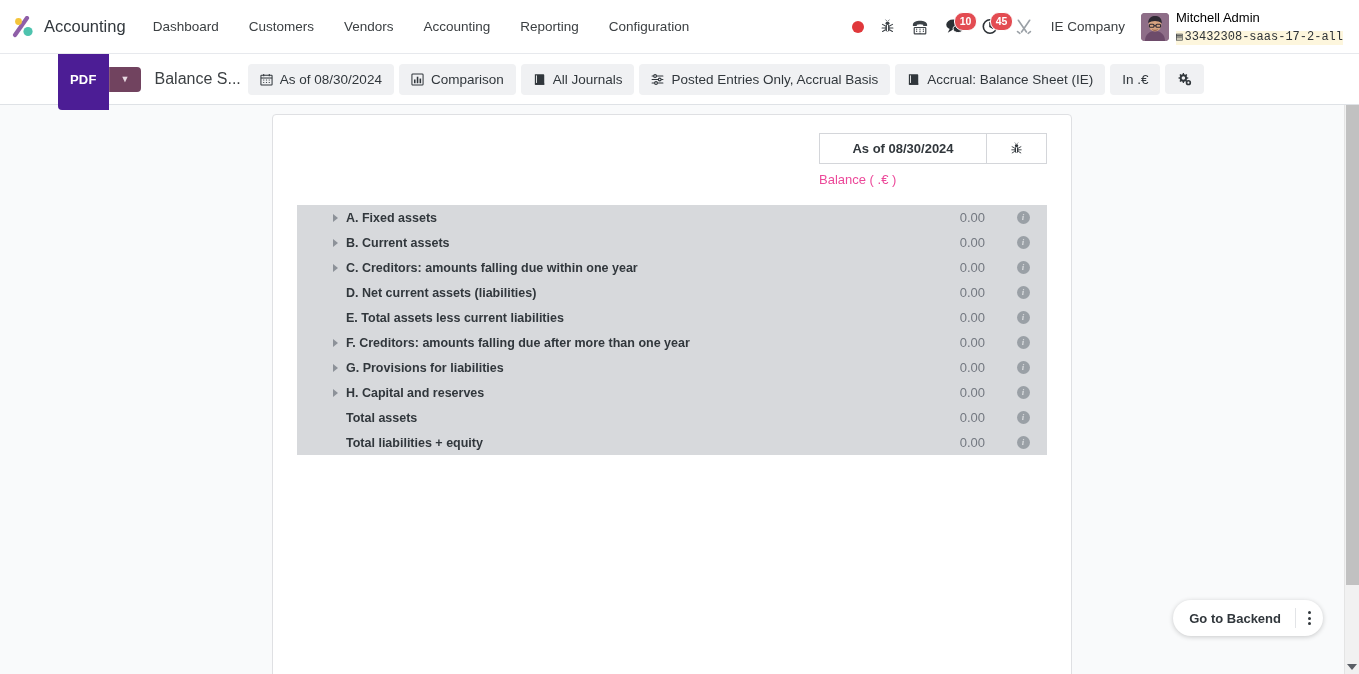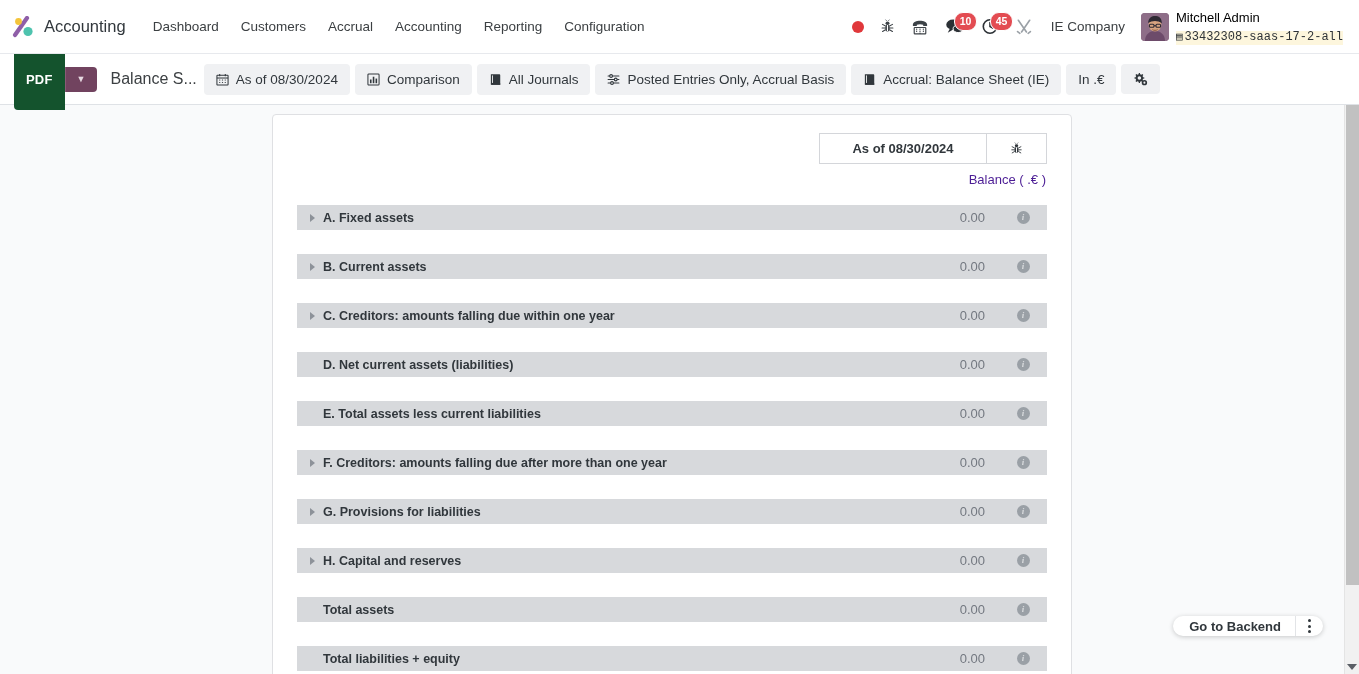--- a/index.html
+++ b/index.html
@@ -34,21 +34,21 @@
     width: 24px; height: 22px;
     position: relative;
     flex: 0 0 auto;
   }
   .brand-name {
     font-size: 16.5px;
     color: #31373c;
     font-weight: 400;
     white-space: nowrap;
   }
-  .menu-items { display: flex; align-items: center; gap: 0px; }
+  .menu-items { display: flex; align-items: center; gap: 8px; }
   .menu-item {
     font-size: 13.5px;
     color: #3c4043;
     padding: 6px 11px;
     border-radius: 3px;
     white-space: nowrap;
     cursor: pointer;
   }
 
   .nav-right {
@@ -127,29 +127,30 @@
     display: flex;
     align-items: center;
     padding: 0 14px;
     gap: 0px;
     border-bottom: 1px solid #dfe2e6;
     position: relative;
     z-index: 15;
   }
   .pdf-group { display: flex; align-items: center; }
   .btn-pdf {
-    background: #14532d;
+    background: #4c1d95;
     color: #ffffff;
     font-size: 13px;
     font-weight: 600;
     border: none;
     padding: 23px 12px;
     border-radius: 4px 0 0 4px;
     cursor: pointer;
     letter-spacing: .2px;
+    margin-left: 44px;
   }
   .btn-pdf-caret {
     background: #71435f;
     color: #e7dae2;
     border: none;
     border-left: 1px solid #8a5b77;
     padding: 8px 11px;
     border-radius: 0 4px 4px 0;
     cursor: pointer;
     font-size: 9px;
@@ -225,37 +226,37 @@
     width: 60px;
     border-left: 1px solid #d4d6da;
     display: flex;
     align-items: center;
     justify-content: center;
     cursor: pointer;
     color: #31373c;
   }
   .col-head-sub {
     font-size: 13px;
-    color: #4c1d95;
+    color: #ec4899;
     padding-top: 8px;
-    text-align: right;
+    text-align: left;
     width: 227px;
   }
 
   .report-lines {
     margin-top: 18px;
     padding: 0 24px 24px 24px;
   }
   .line-row {
     display: flex;
     align-items: center;
     background: #d7d9dc;
     height: 25px;
-    margin-bottom: 24px;
-    cursor: pointer;
+    cursor: pointer;
+    padding-left: 23px;
   }
   .line-caret {
     width: 22px;
     flex: 0 0 auto;
     display: flex;
     align-items: center;
     justify-content: center;
     padding-left: 8px;
   }
   .caret-tri {
@@ -344,21 +345,21 @@
   
   .backend-fab {
     position: absolute;
     right: 36px;
     bottom: 38px;
     display: flex;
     align-items: center;
     background: #ffffff;
     border-radius: 18px;
     box-shadow: 0 1px 5px rgba(0,0,0,.2);
-    height: 20px;
+    height: 36px;
     z-index: 30;
   }
   .backend-label {
     font-size: 13px;
     font-weight: 700;
     color: #31373c;
     padding: 0 14px 0 16px;
     cursor: pointer;
     white-space: nowrap;
   }
@@ -387,21 +388,21 @@
         <circle cx="6.5" cy="5.5" r="3.4" fill="#f4c43a"></circle>
         <circle cx="16" cy="15.5" r="4.6" fill="#4ec3ae"></circle>
       </svg>
     </span>
     <span class="brand-name">Accounting</span>
   </div>
 
   <div class="menu-items">
     <div class="menu-item">Dashboard</div>
     <div class="menu-item">Customers</div>
-    <div class="menu-item">Accrual</div>
+    <div class="menu-item">Vendors</div>
     <div class="menu-item">Accounting</div>
     <div class="menu-item">Reporting</div>
     <div class="menu-item">Configuration</div>
   </div>
 
   <div class="nav-right">
 
     <div class="nav-icon-btn">
       <span class="rec-dot"></span>
     </div>

